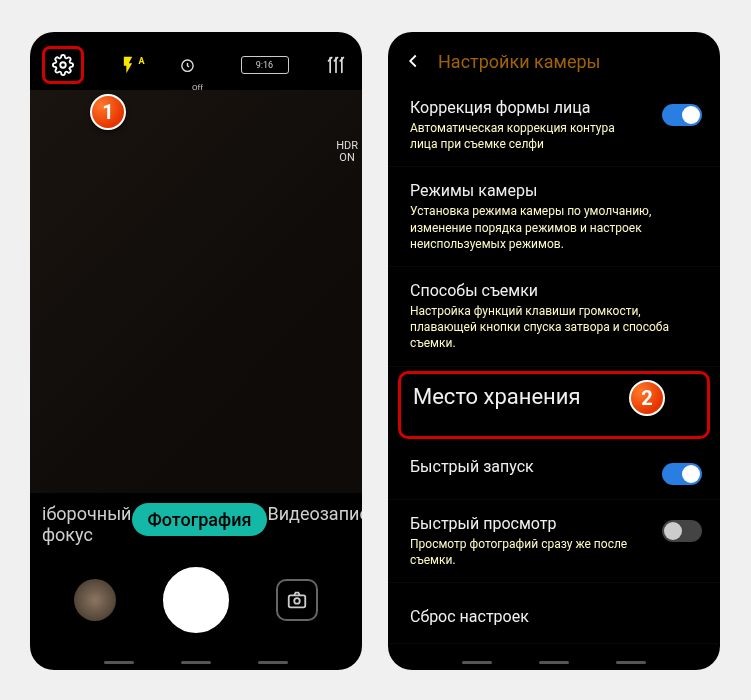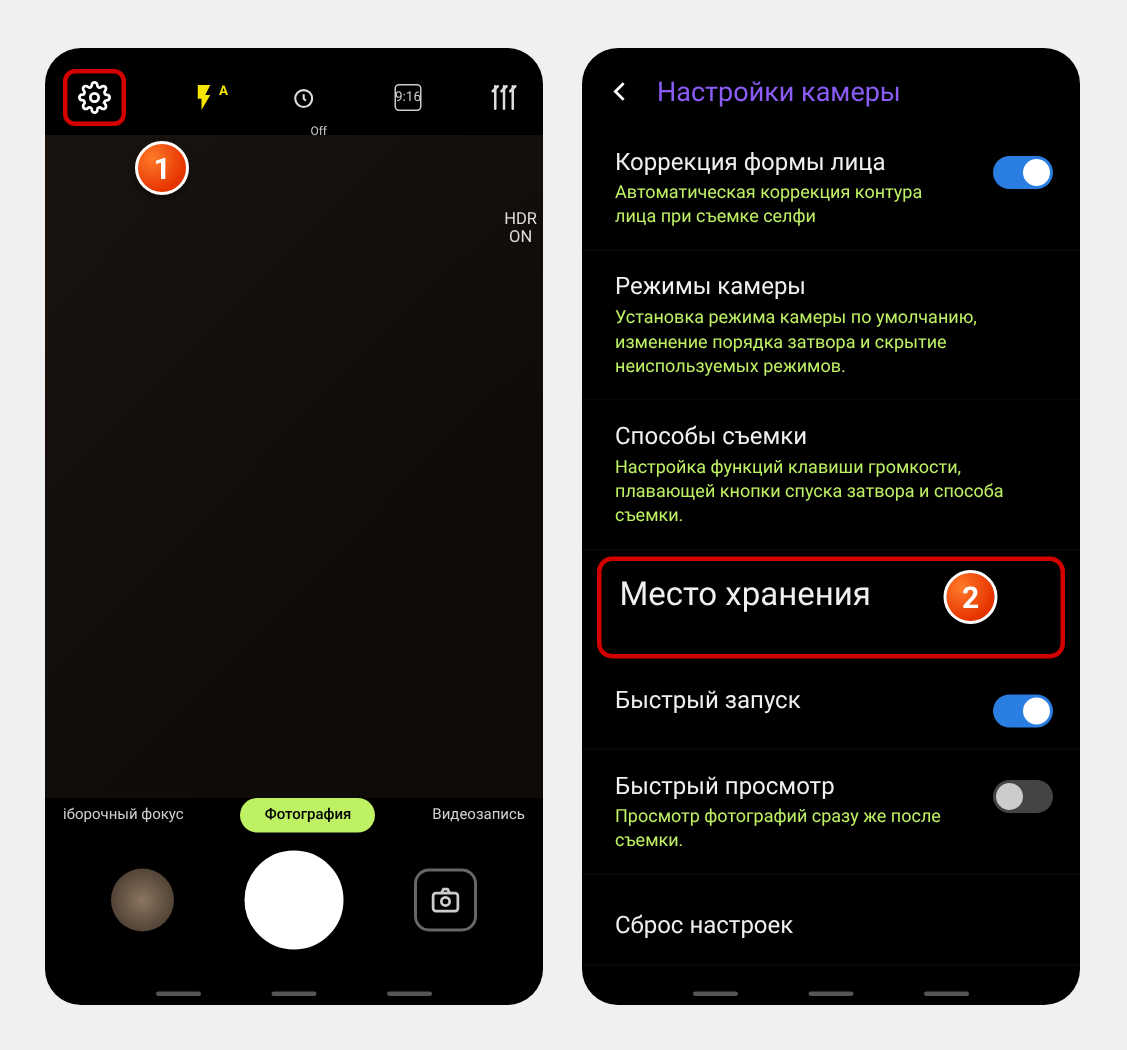--- a/index.html
+++ b/index.html
@@ -59,29 +59,29 @@
     position: absolute;
     top: 108px; right: 4px;
     color: #ddd; font-size: 11px; text-align: center; line-height: 1.1;
   }
   .cam-viewfinder {
     flex: 1;
     background: linear-gradient(135deg, #1a1410, #0e0b08 70%);
   }
   .cam-modes {
     display: flex;
-    align-items: center;
+    align-items: flex-start;
     justify-content: space-between;
-    padding: 0 12px;
+    padding: 10px 12px;
     color: #fff;
-    font-size: 10px;
+    font-size: 18px;
   }
   .mode-item { color: #d0d0d0; }
   .mode-pill {
-    background: #bef264;
+    background: #14b8a6;
     color: #000;
     border-radius: 20px;
     padding: 6px 16px;
     font-weight: 500;
   }
   .cam-controls {
     display: flex;
     align-items: center;
     justify-content: space-around;
     padding: 12px 20px 22px 20px;
@@ -103,42 +103,42 @@
   }
   .navbar {
     display: flex; justify-content: space-around;
     padding: 6px 50px 6px 50px;
   }
   .navpill { width: 30px; height: 3px; background: #555; border-radius: 2px; }
   
   .set-header {
     display: flex; align-items: center; gap: 14px;
     padding: 18px 16px 12px 14px;
-    color: #8b5cf6;
+    color: #a16207;
   }
   .back-arrow { font-size: 22px; color: #fff; }
   .set-title { font-size: 18px; font-weight: 400; }
   .set-list {
     flex: 1;
     display: flex; flex-direction: column;
     overflow: hidden;
     padding: 0 0 0 0;
   }
   .set-item {
     padding: 14px 18px 14px 22px;
     border-bottom: 1px solid rgba(255,255,255,0.03);
     display: flex;
     align-items: flex-start;
     justify-content: space-between;
     gap: 18px;
     position: relative;
   }
   .set-item .txt { flex: 1; }
   .set-item .title { color: #f0f0f0; font-size: 16px; margin-bottom: 3px; }
-  .set-item .sub { color: #bef264; font-size: 12px; line-height: 1.35; }
+  .set-item .sub { color: #fef9c3; font-size: 12px; line-height: 1.35; }
   .toggle {
     width: 40px; height: 22px; border-radius: 12px;
     background: #444; position: relative; flex-shrink: 0;
     margin-top: 6px;
   }
   .toggle.on { background: #2a7de1; }
   .toggle .knob {
     position: absolute; top: 2px; width: 18px; height: 18px;
     border-radius: 50%; background: #fff;
   }
@@ -173,21 +173,21 @@
         </svg>
       <span style="font-size:9px;color:#f7e600;position:relative;top:-4px">A</span>
     </div>
     <div class="cam-icon">
       <svg width="22" height="22" viewBox="0 0 24 24" fill="none" stroke="#ddd" stroke-width="2">
           <circle cx="12" cy="13" r="8"></circle>
           <path d="M12 9v4l2 2"></path>
         </svg>
       <span style="font-size:8px;color:#ccc;position:relative;top:22px;left:-4px">Off</span>
     </div>
-    <div class="cam-icon" style="border:1.5px solid #ccc;border-radius:3px;width:18px;height:18px;font-size:9px;color:#ccc">9:16</div>
+    <div class="cam-icon" style="border:1.5px solid #ccc;border-radius:3px;width:48px;height:18px;font-size:9px;color:#ccc">9:16</div>
     <div class="cam-icon">
       <svg width="20" height="20" viewBox="0 0 24 24" fill="none" stroke="#ddd" stroke-width="2">
           <path d="M5 3v18M12 3v18M19 3v18" stroke-linecap="round"></path>
           <path d="M3 7l4-4M10 7l4-4M17 7l4-4" stroke-linecap="round"></path>
         </svg>
     </div>
   </div>
 
   <div class="marker marker-1">1</div>
 
@@ -241,21 +241,21 @@
         <div class="sub">Автоматическая коррекция контура лица при съемке селфи</div>
       </div>
       <div class="toggle on">
           <div class="knob"></div>
         </div>
     </div>
 
     <div class="set-item">
       <div class="txt">
         <div class="title">Режимы камеры</div>
-        <div class="sub">Установка режима камеры по умолчанию, изменение порядка затвора и скрытие неиспользуемых режимов.</div>
+        <div class="sub">Установка режима камеры по умолчанию, изменение порядка режимов и настроек неиспользуемых режимов.</div>
       </div>
     </div>
 
     <div class="set-item">
       <div class="txt">
         <div class="title">Способы съемки</div>
         <div class="sub">Настройка функций клавиши громкости, плавающей кнопки спуска затвора и способа съемки.</div>
       </div>
     </div>
 

